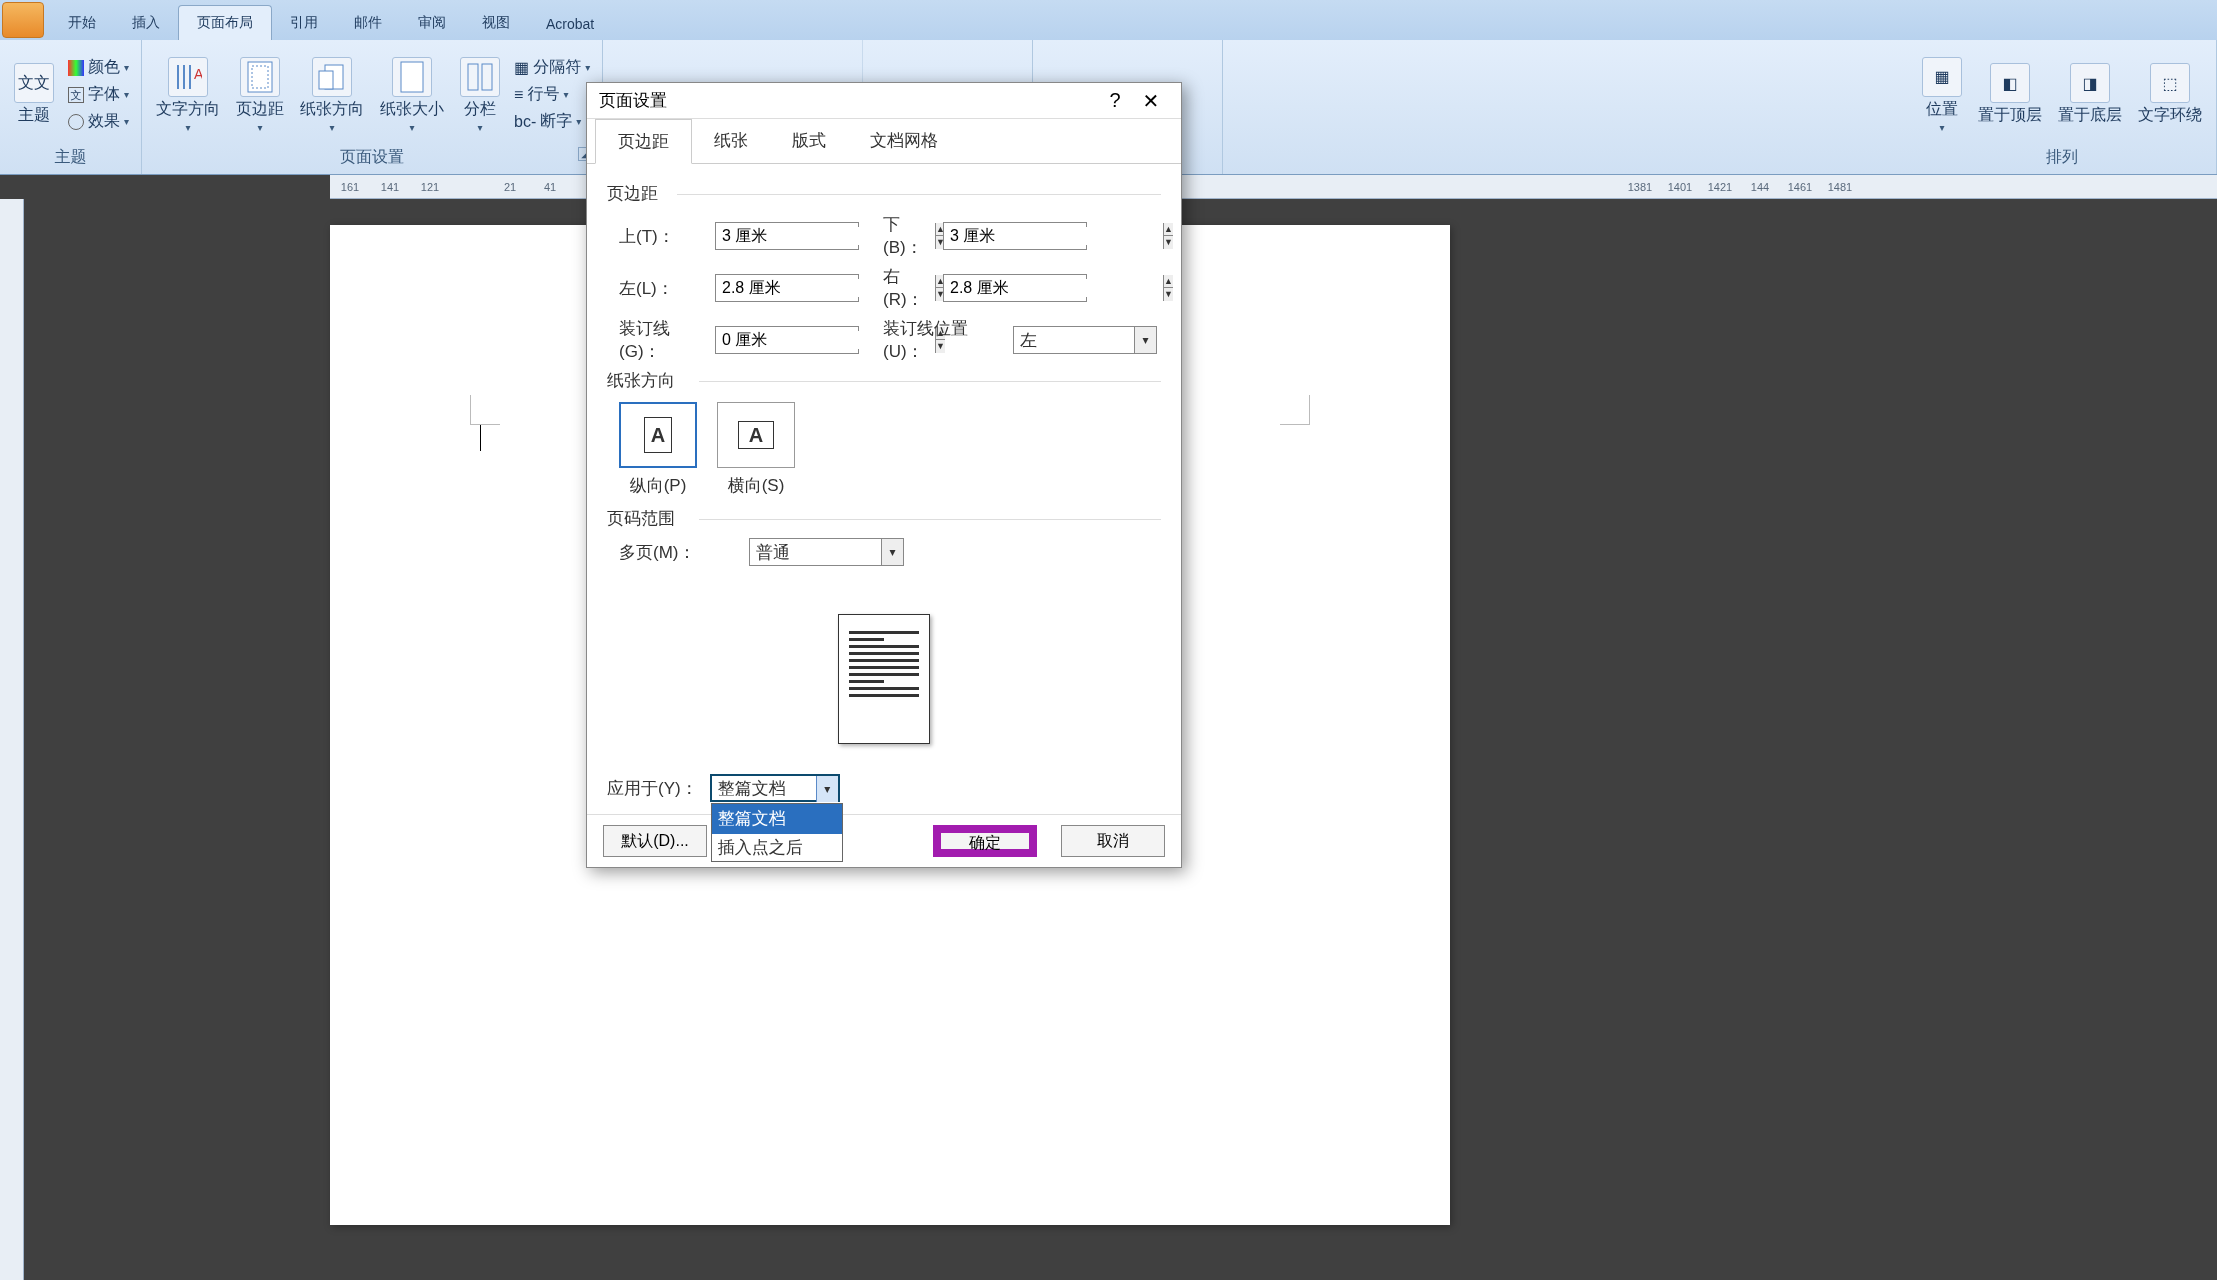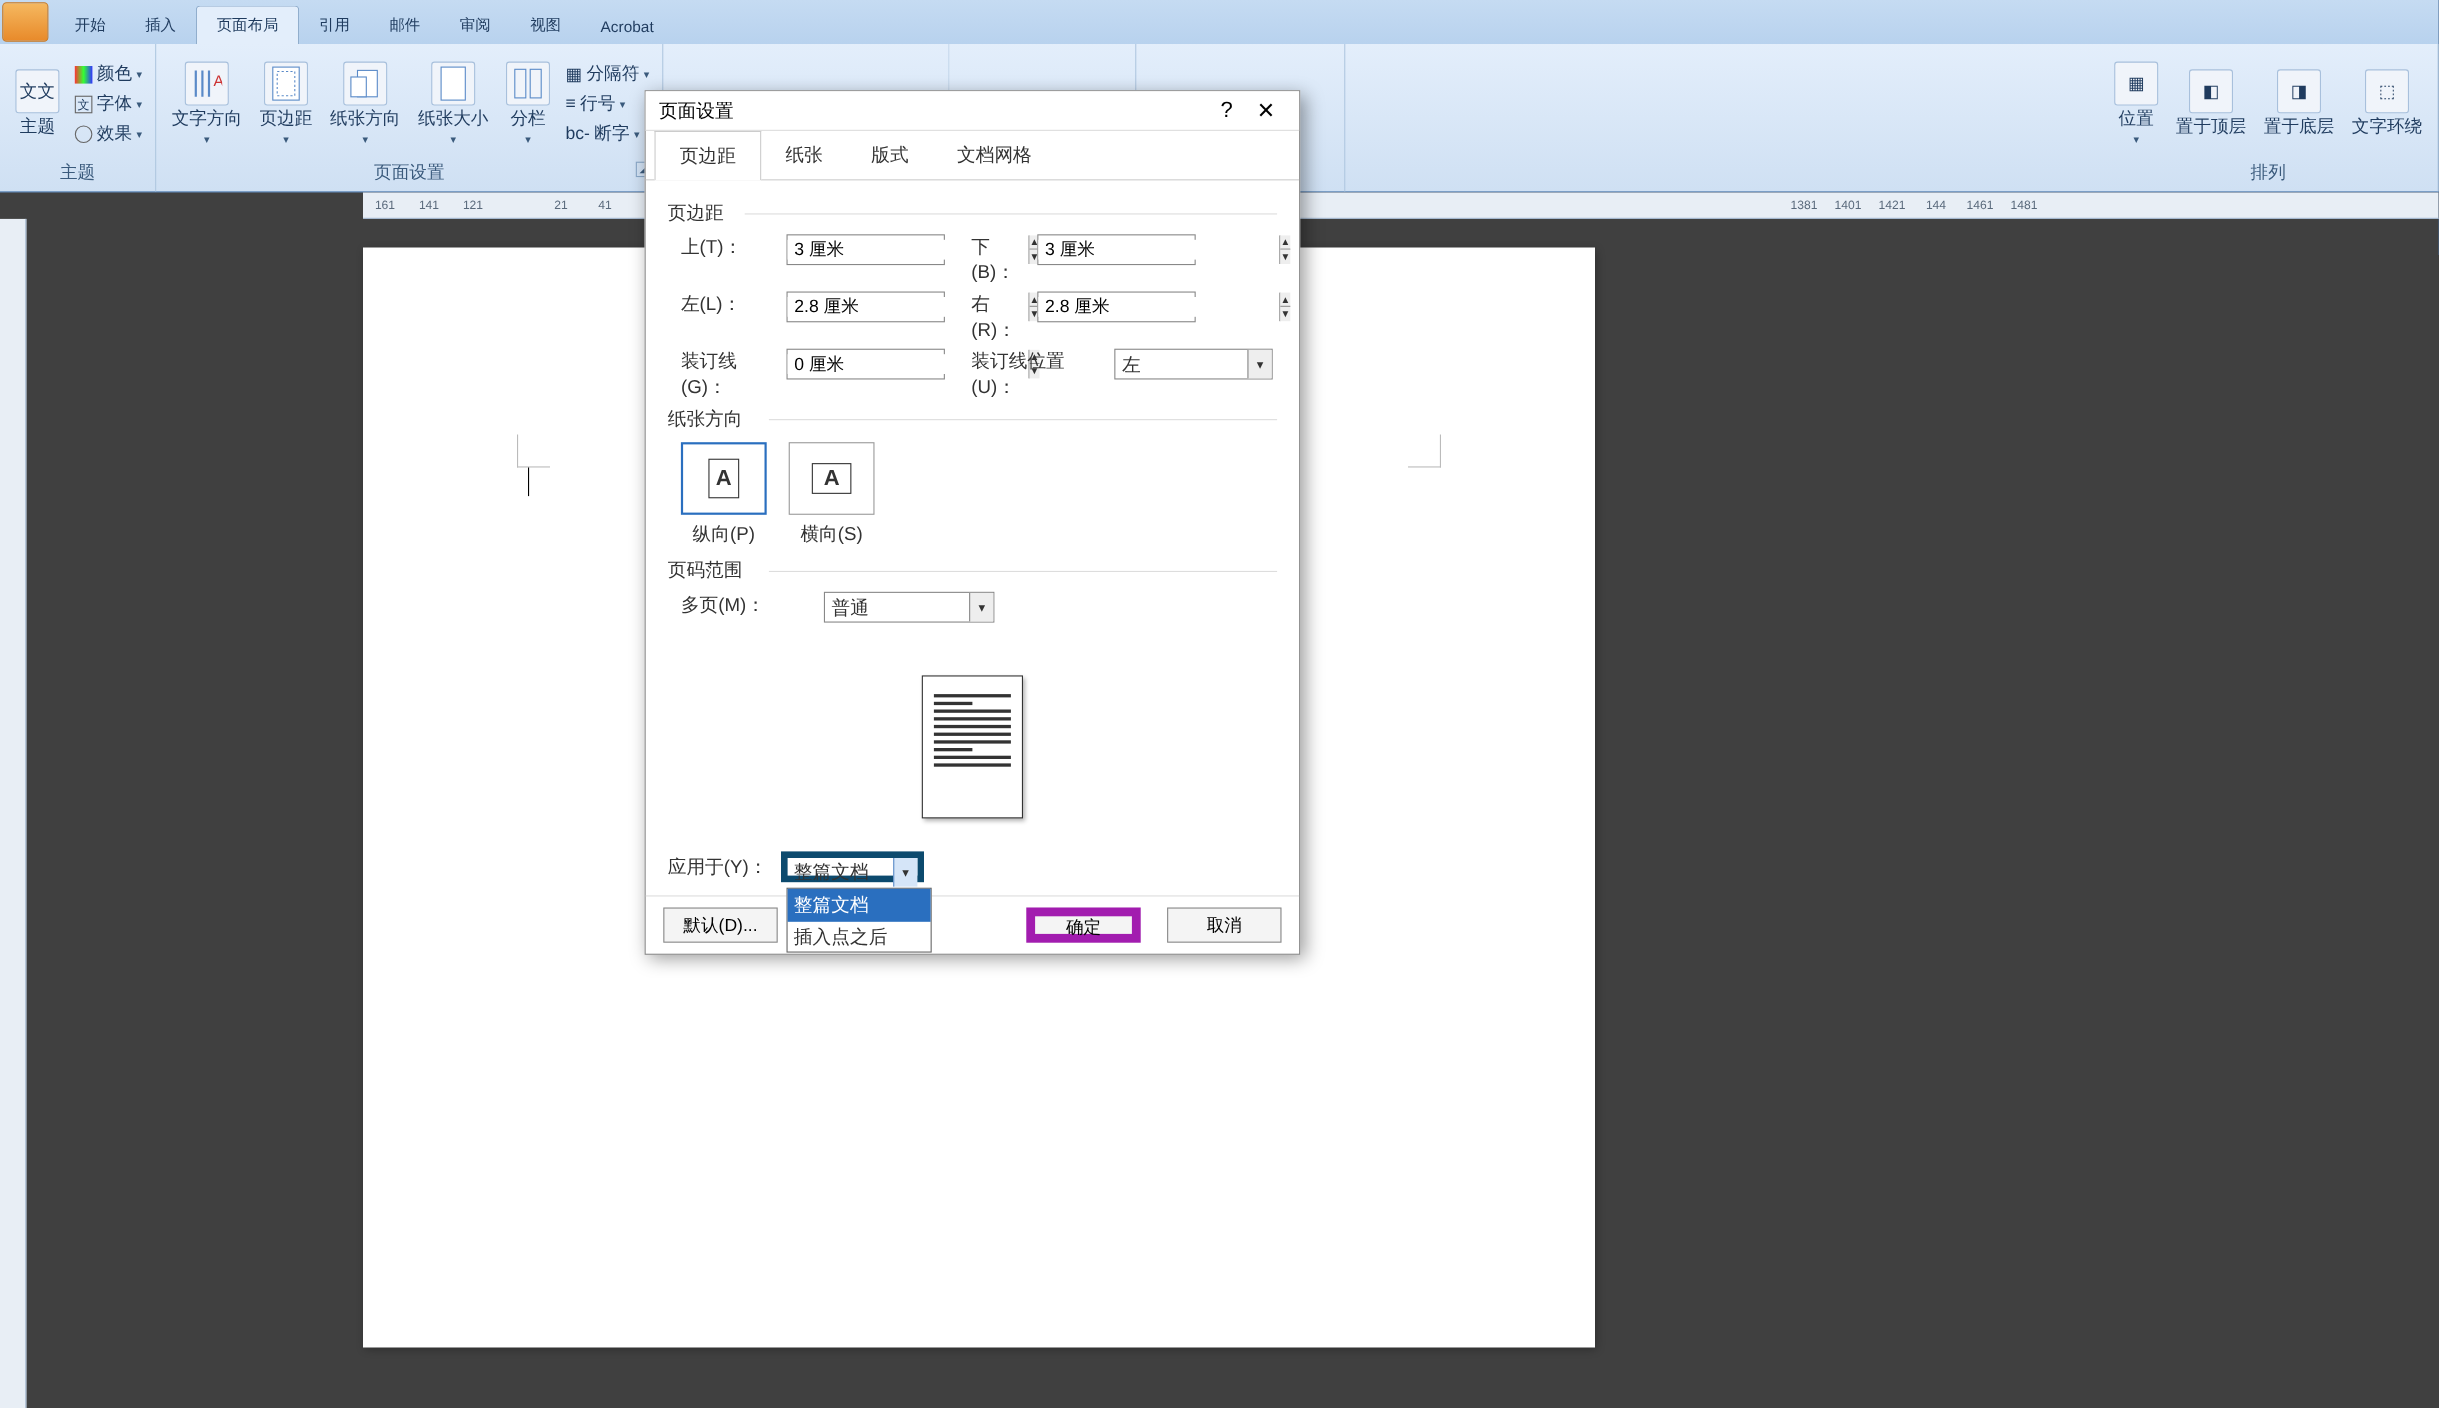--- a/index.html
+++ b/index.html
@@ -38,21 +38,21 @@
 .dialog-title .spacer { flex: 1; }
 .dialog-title .help, .dialog-title .close { width: 36px; height: 36px; display: flex; align-items: center; justify-content: center; font-size: 20px; cursor: pointer; }
 .dialog-tabs { display: flex; border-bottom: 1px solid #ccc; padding: 0 8px; }
 .dtab { padding: 10px 22px; font-size: 17px; cursor: pointer; color: #333; }
 .dtab.active { border: 1px solid #ccc; border-bottom: 1px solid #fff; margin-bottom: -1px; background: #fff; }
 .dialog-body { padding: 12px 20px 12px 20px; font-size: 17px; color: #333; }
 .section-label { font-size: 17px; color: #333; margin: 6px 0 8px 0; position: relative; }
 .section-label::after { content: ""; position: absolute; top: 50%; left: 70px; right: 0; border-top: 1px solid #ddd; }
 .section-label.wide::after { left: 92px; }
 .section-label.narrow::after { left: 50px; }
-.field-row { display: flex; align-items: flex-start; margin: 6px 0; gap: 12px; }
+.field-row { display: flex; align-items: center; margin: 6px 0; gap: 12px; }
 .field-row label { width: 96px; padding-left: 12px; }
 .spinner { display: flex; align-items: center; width: 144px; border: 1px solid #888; height: 28px; background: #fff; }
 .spinner input { flex: 1; border: none; outline: none; padding: 0 6px; font-size: 16px; }
 .spinner .spins { width: 20px; display: flex; flex-direction: column; border-left: 1px solid #888; }
 .spinner .spins span { height: 13px; font-size: 9px; text-align: center; line-height: 13px; background: #eee; cursor: pointer; border-bottom: 1px solid #888; }
 .spinner .spins span:last-child { border-bottom: none; }
 .combo { display: flex; align-items: center; width: 144px; border: 1px solid #888; height: 28px; background: #fff; }
 .combo span { flex: 1; padding: 0 6px; }
 .combo .dd { width: 22px; height: 26px; background: #eee; border-left: 1px solid #888; text-align: center; line-height: 26px; cursor: pointer; font-size: 12px; }
 .orient-row { display: flex; gap: 20px; padding-left: 12px; margin: 10px 0; }
@@ -60,21 +60,21 @@
 .orient-box { width: 78px; height: 66px; border: 1px solid #999; display: flex; align-items: center; justify-content: center; background: #fff; }
 .orient-box.selected { border: 2px solid #2a6fbf; }
 .orient-box .pg { border: 1px solid #333; display: flex; align-items: center; justify-content: center; font-size: 20px; font-weight: bold; }
 .orient-box .pg.port { width: 28px; height: 36px; }
 .orient-box .pg.land { width: 36px; height: 28px; }
 .preview { display: flex; justify-content: center; margin: 12px 0 30px 0; }
 .preview-pg { width: 92px; height: 130px; border: 1px solid #333; box-shadow: 2px 2px 4px rgba(0,0,0,.3); padding: 12px 10px; }
 .preview-pg .ln { height: 3px; background: #333; margin: 4px 0; }
 .preview-pg .ln.short { width: 50%; }
 .apply-row { display: flex; align-items: center; gap: 12px; margin-top: 8px; }
-.apply-combo { position: relative; width: 130px; border: 6px solid #0c4a6e; height: 28px; background: #fff; }
+.apply-combo { position: relative; width: 130px; border: 2px solid #0c4a6e; height: 28px; background: #fff; }
 .apply-combo .sel { padding: 0 6px; line-height: 26px; }
 .apply-combo .dd { position: absolute; right: 0; top: 0; width: 22px; height: 26px; background: #d5e5f8; border-left: 1px solid #5a8ac8; text-align: center; line-height: 26px; cursor: pointer; font-size: 12px; }
 .apply-dropdown { position: absolute; top: 27px; left: -1px; width: 132px; background: #fff; border: 1px solid #666; z-index: 10; }
 .apply-dropdown .opt { padding: 2px 6px; cursor: pointer; }
 .apply-dropdown .opt.sel { background: #2a6fbf; color: #fff; }
 .dialog-footer { border-top: 1px solid #ddd; padding: 10px 16px; display: flex; align-items: center; gap: 24px; }
 .dialog-footer .spacer { flex: 1; }
 .btn { min-width: 104px; height: 32px; border: 1px solid #888; background: #f4f4f4; font-size: 16px; cursor: pointer; }
 .btn.def { border: 8px solid #a21caf; }
 </style>

